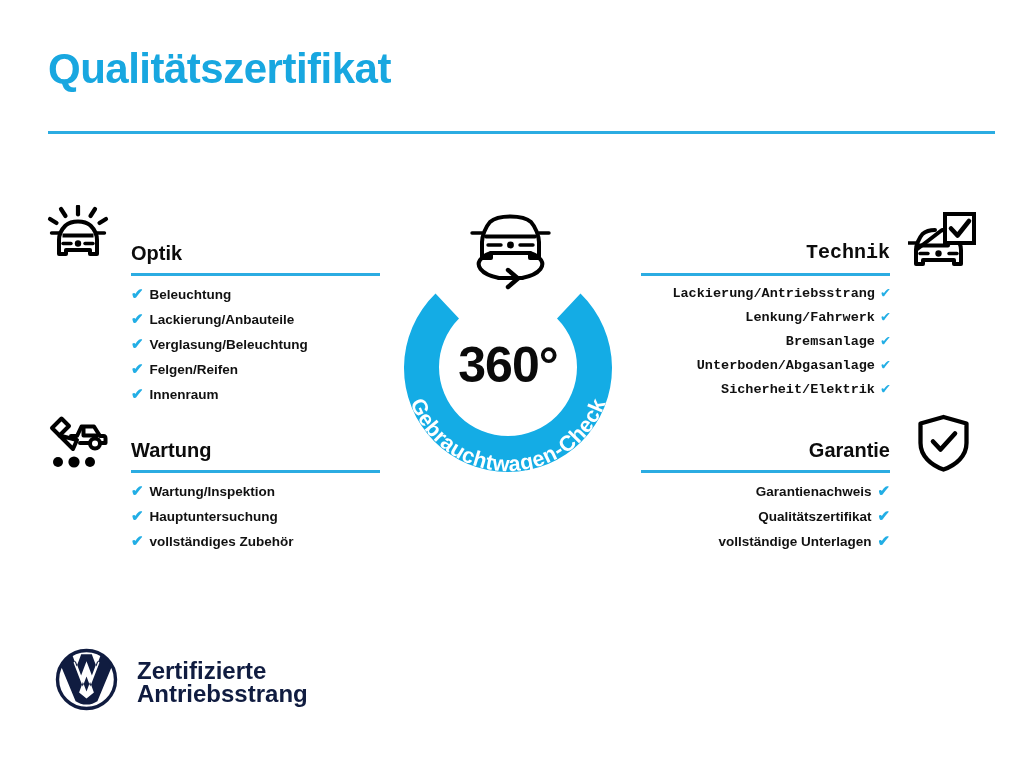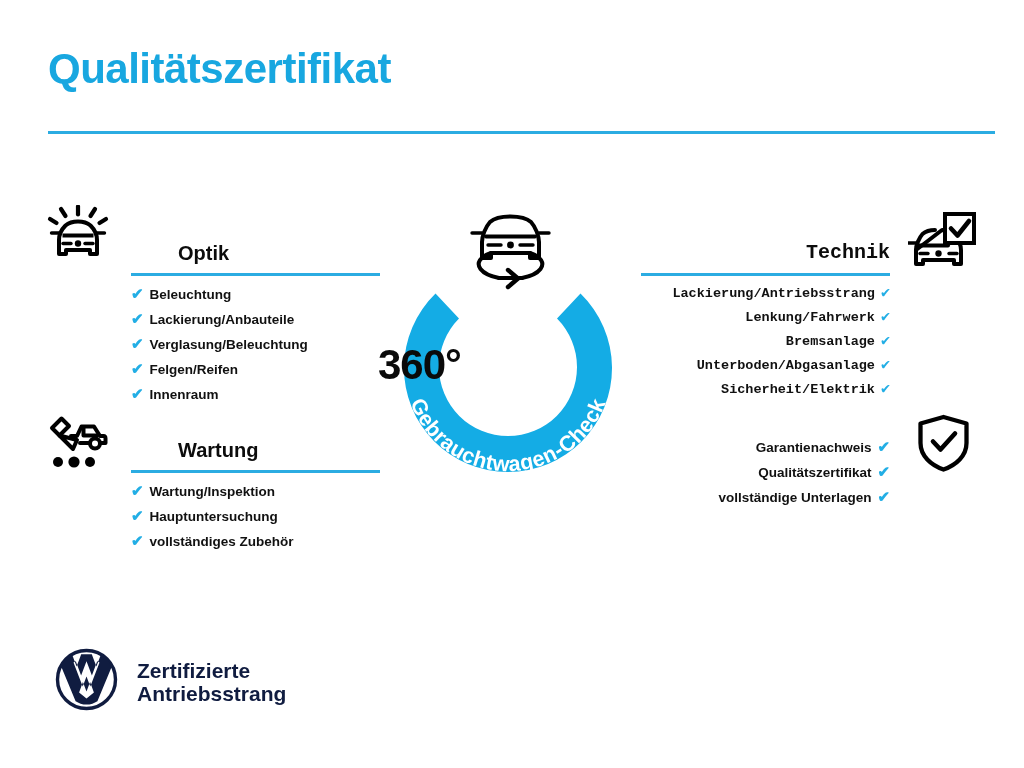--- a/index.html
+++ b/index.html
@@ -43,21 +43,20 @@
   .section-head {
     position: relative;
     height: 44px;
   }
   .section-title {
     font-size: 20px;
     font-weight: bold;
     color: #0c0c0c;
     line-height: 30px;
     white-space: nowrap;
-    margin-left: 47px;
   }
   .section-rule {
     position: absolute;
     left: 0;
     right: 0;
     bottom: 6px;
     height: 3px;
     background: #2BACE2;
   }
   .items {
@@ -110,21 +109,22 @@
     left: 378px;
     top: 252px;
     width: 260px;
     height: 230px;
   }
   #badge-value {
     position: absolute;
     left: 0;
     top: 88px;
     width: 260px;
-    font-size: 42px;
+    text-align: center;
+    font-size: 50px;
     font-weight: bold;
     color: #0a0a0a;
     letter-spacing: -1px;
     line-height: 50px;
   }
   #car-rotate-icon {
     position: absolute;
     left: 80px;
     top: -52px;
   }
@@ -132,21 +132,21 @@
   
   #vw-lockup {
     position: absolute;
     left: 55px;
     top: 648px;
     display: flex;
     align-items: center;
   }
   #vw-wordmark {
     margin-left: 19px;
-    font-size: 21px;
+    font-size: 24px;
     font-weight: bold;
     color: #101c40;
     line-height: 23px;
     white-space: nowrap;
   }
 </style>
 </head>
 <body>
 
 <div id="page-title">Qualitätszertifikat</div>
@@ -330,20 +330,24 @@
         <span class="check">✔</span>
       </li>
       <li>
         <span>Sicherheit/Elektrik</span>
         <span class="check">✔</span>
       </li>
     </ul>
 </div>
 
 <div class="section col-right" id="sec-garantie">
+  <div class="section-head">
+    <div class="section-title">Garantie</div>
+    <div class="section-rule"></div>
+  </div>
   <ul class="items" id="list-garantie">
       <li>
         <span>Garantienachweis</span>
         <span class="check">✔</span>
       </li>
       <li>
         <span>Qualitätszertifikat</span>
         <span class="check">✔</span>
       </li>
       <li>

